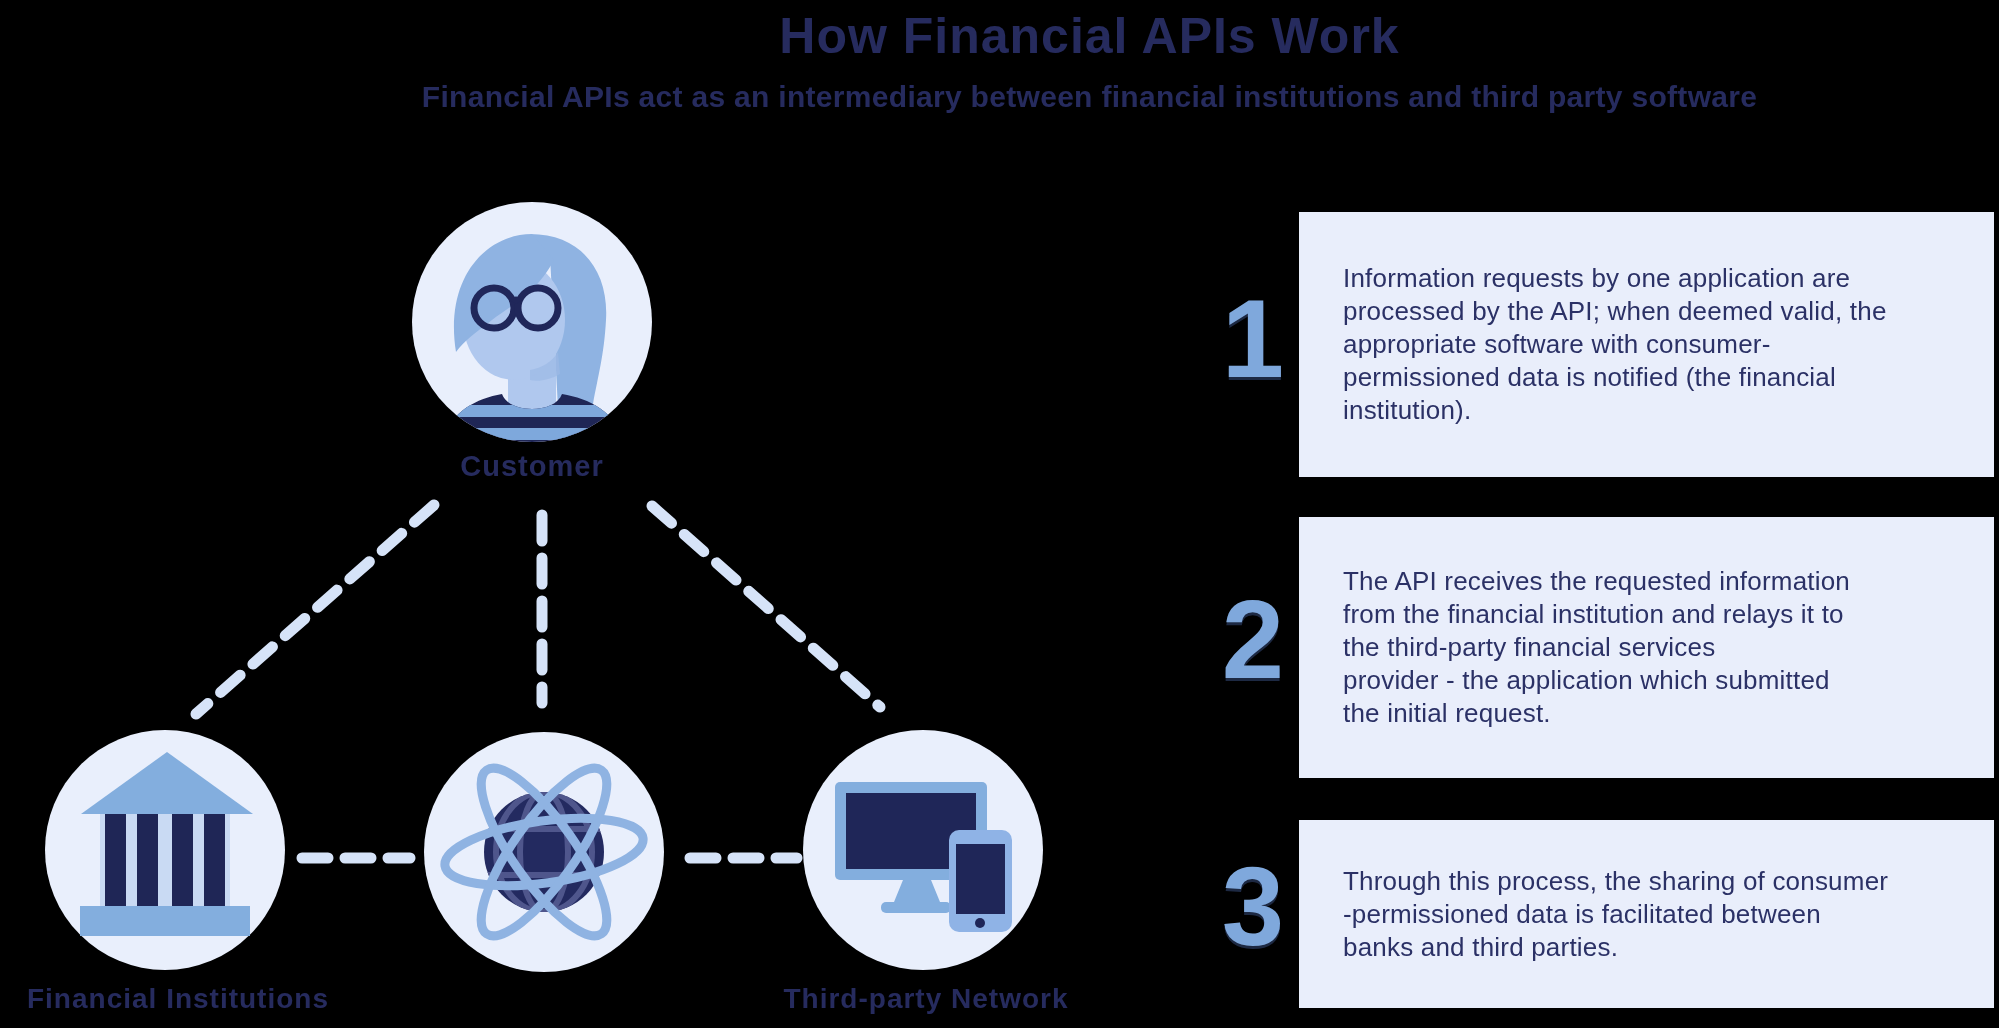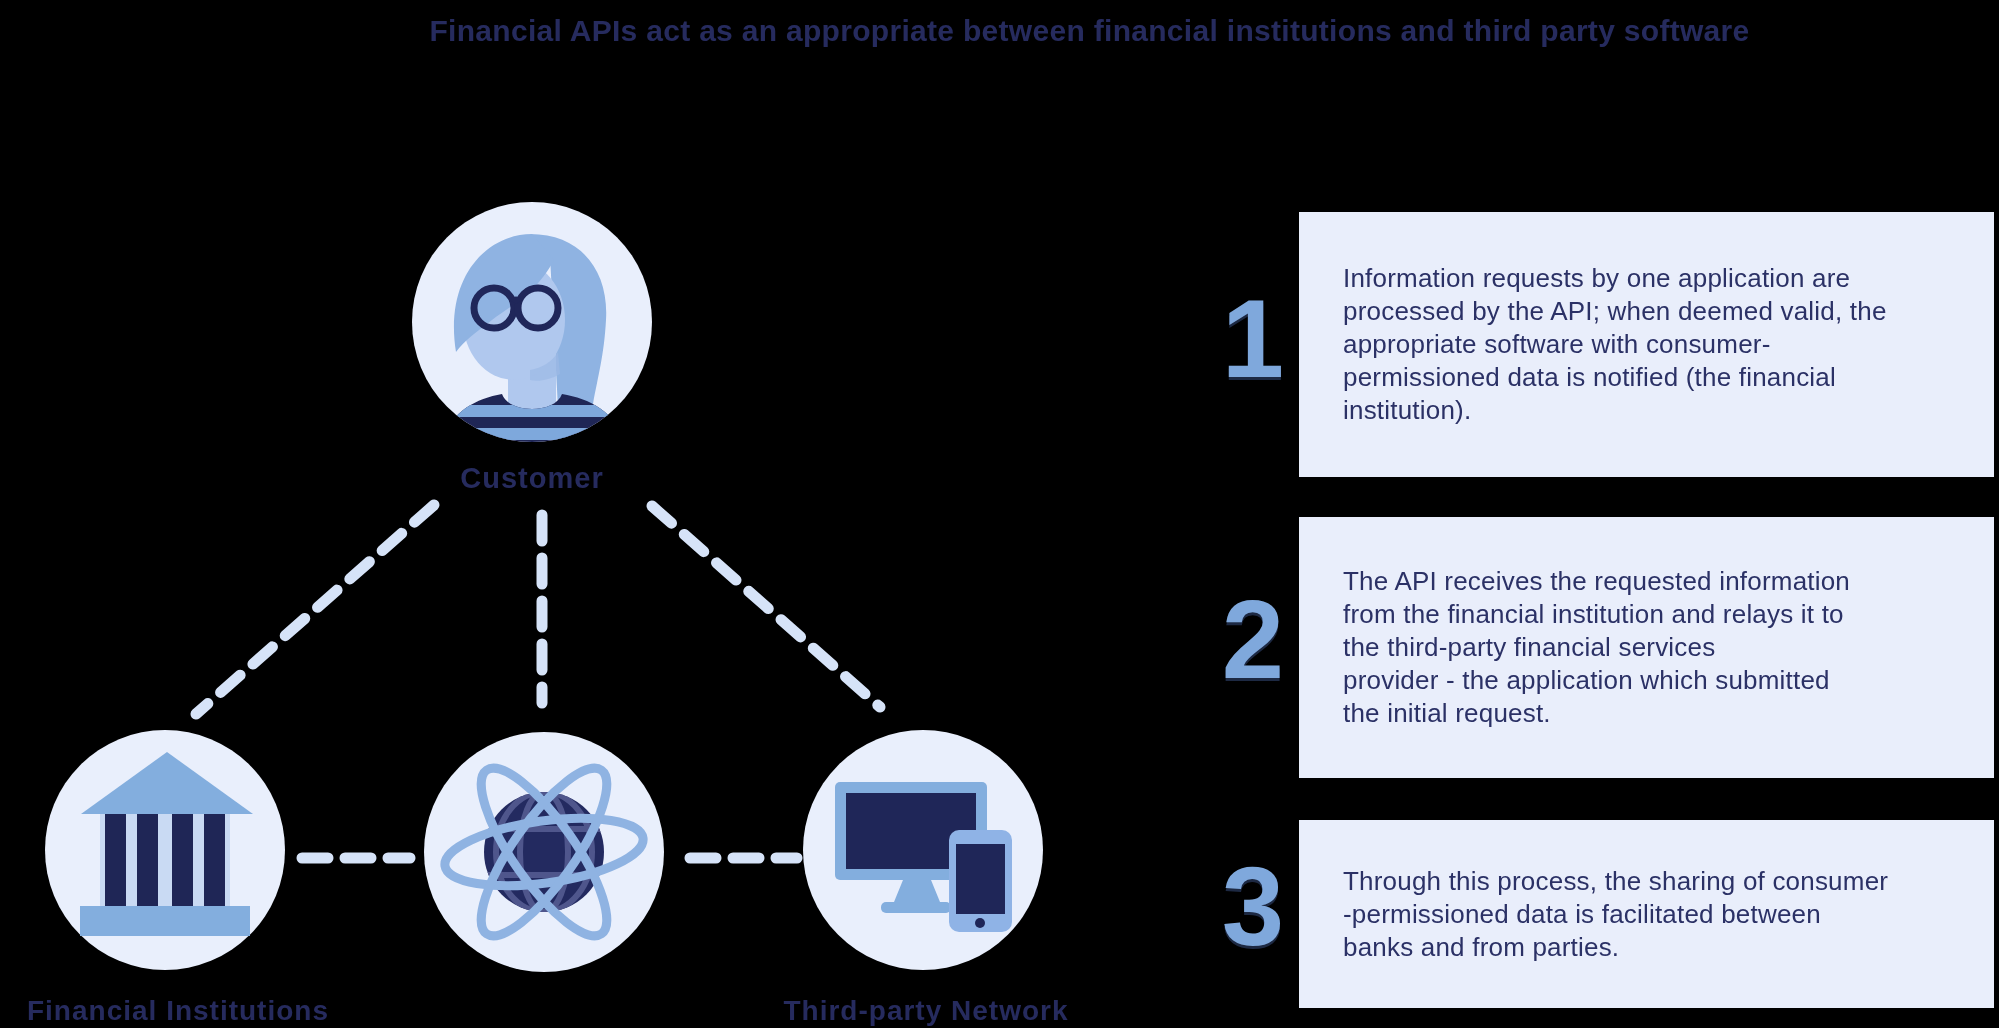--- a/index.html
+++ b/index.html
@@ -27,21 +27,21 @@
     position:absolute;width:240px;height:240px;border-radius:50%;
     background:#e9effc;z-index:2;
   }
   .node-circle svg{display:block;width:240px;height:240px;}
   #node-customer{left:412px;top:202px;}
   #node-financial{left:45px;top:730px;}
   #node-network{left:424px;top:732px;}
   #node-thirdparty{left:803px;top:730px;}
   .node-label{
     position:absolute;z-index:3;text-align:center;
-    font-weight:bold;color:#262b5e;letter-spacing:1px;margin-top:12px;
+    font-weight:bold;color:#262b5e;letter-spacing:1px;
   }
   #label-customer{left:402px;width:260px;top:450px;font-size:29px;}
   #label-financial{left:18px;width:320px;top:983px;font-size:28px;}
   #label-network{left:383px;width:320px;top:1026px;font-size:24px;}
   #label-thirdparty{left:766px;width:320px;top:983px;font-size:28px;}
   
   .step-num{
     position:absolute;left:1188px;width:130px;z-index:2;
     text-align:center;font-size:112px;line-height:112px;font-weight:bold;
     color:#7fa8dc;text-shadow:0 3px 0 rgba(64,92,148,.45);
@@ -59,21 +59,22 @@
   #box-3{top:820px;height:188px;}
   .step-text{
     white-space:pre-line;
     font-size:26px;line-height:33px;color:#2b3166;letter-spacing:.2px;
   }
 </style>
 </head>
 <body>
 
 <div class="header">
-  <div class="subtitle">Financial APIs act as an appropriate between financial institutions and third party software</div>
+  <h1 class="title">How Financial APIs Work</h1>
+  <div class="subtitle">Financial APIs act as an intermediary between financial institutions and third party software</div>
 </div>
 
 <svg class="connector-svg" width="1999" height="1028">
   <g stroke="#d6e3f8" stroke-width="11" stroke-linecap="round" stroke-dasharray="26 17" fill="none">
     <line x1="434" y1="505" x2="196" y2="714"></line>
     <line x1="542" y1="515" x2="542" y2="703"></line>
     <line x1="652" y1="506" x2="880" y2="707"></line>
     <line x1="302" y1="858" x2="410" y2="858"></line>
     <line x1="690" y1="858" x2="797" y2="858"></line>
   </g>
@@ -193,14 +194,14 @@
 from the financial institution and relays it to
 the third-party financial services
 provider - the application which submitted
 the initial request.</div>
 </div>
 
 <div class="step-num" id="num-3">3</div>
 <div class="step-box" id="box-3">
   <div class="step-text">Through this process, the sharing of consumer
 -permissioned data is facilitated between
-banks and from parties.</div>
+banks and third parties.</div>
 </div>
 
 </body></html>

